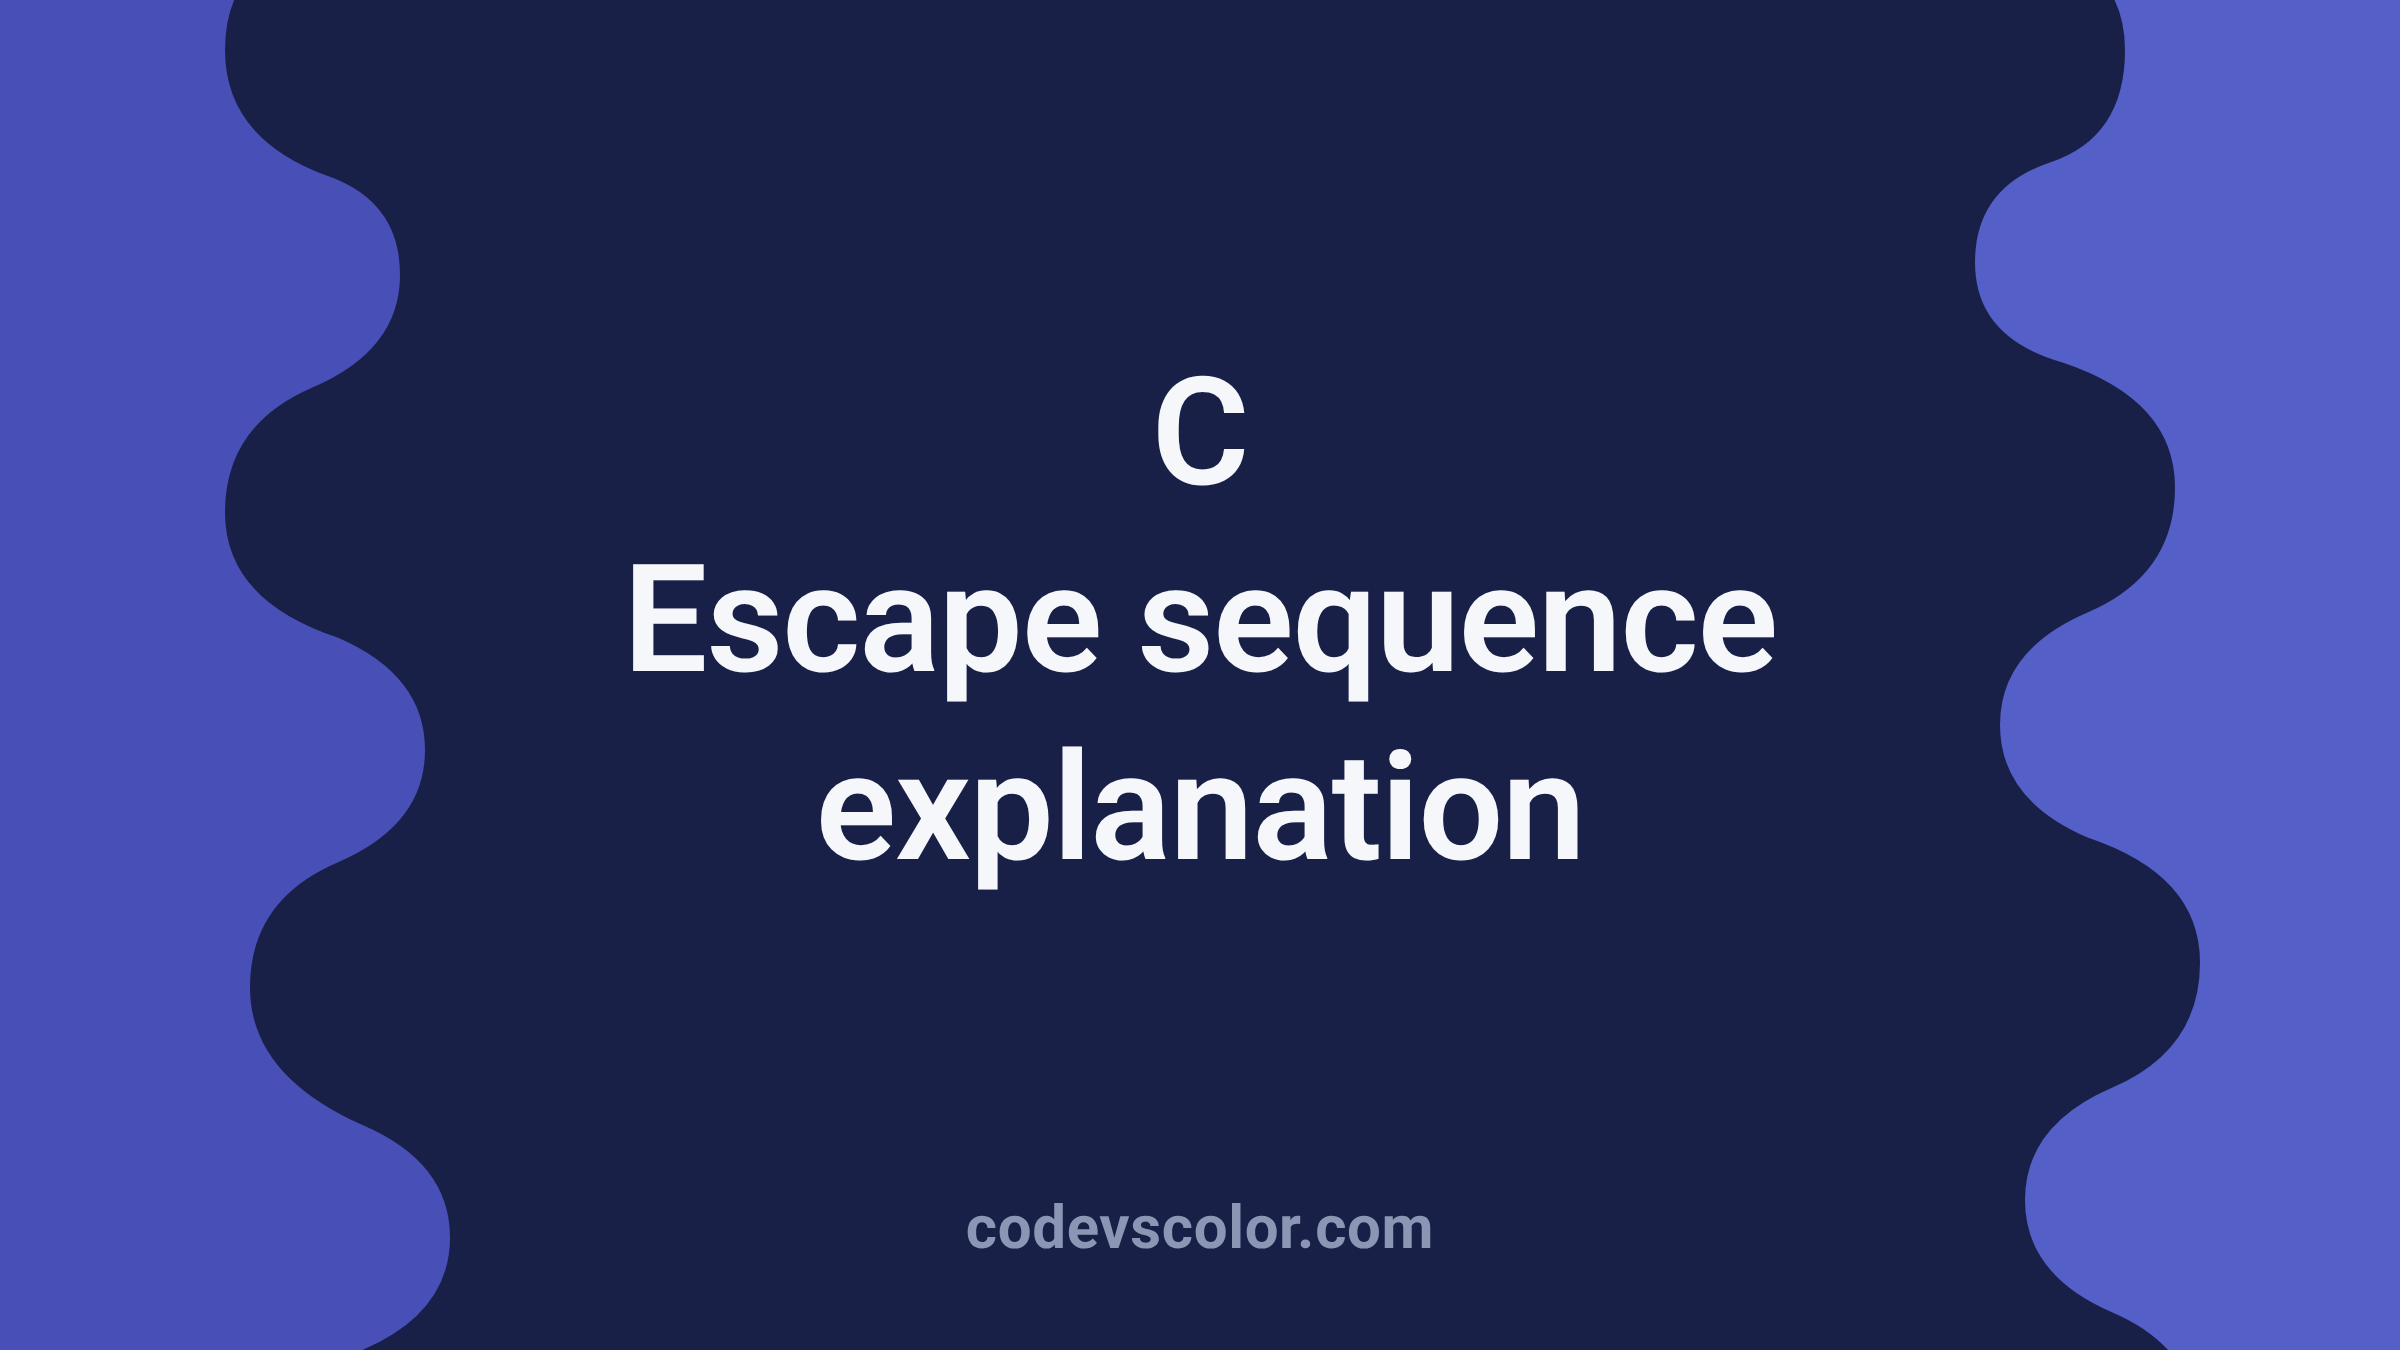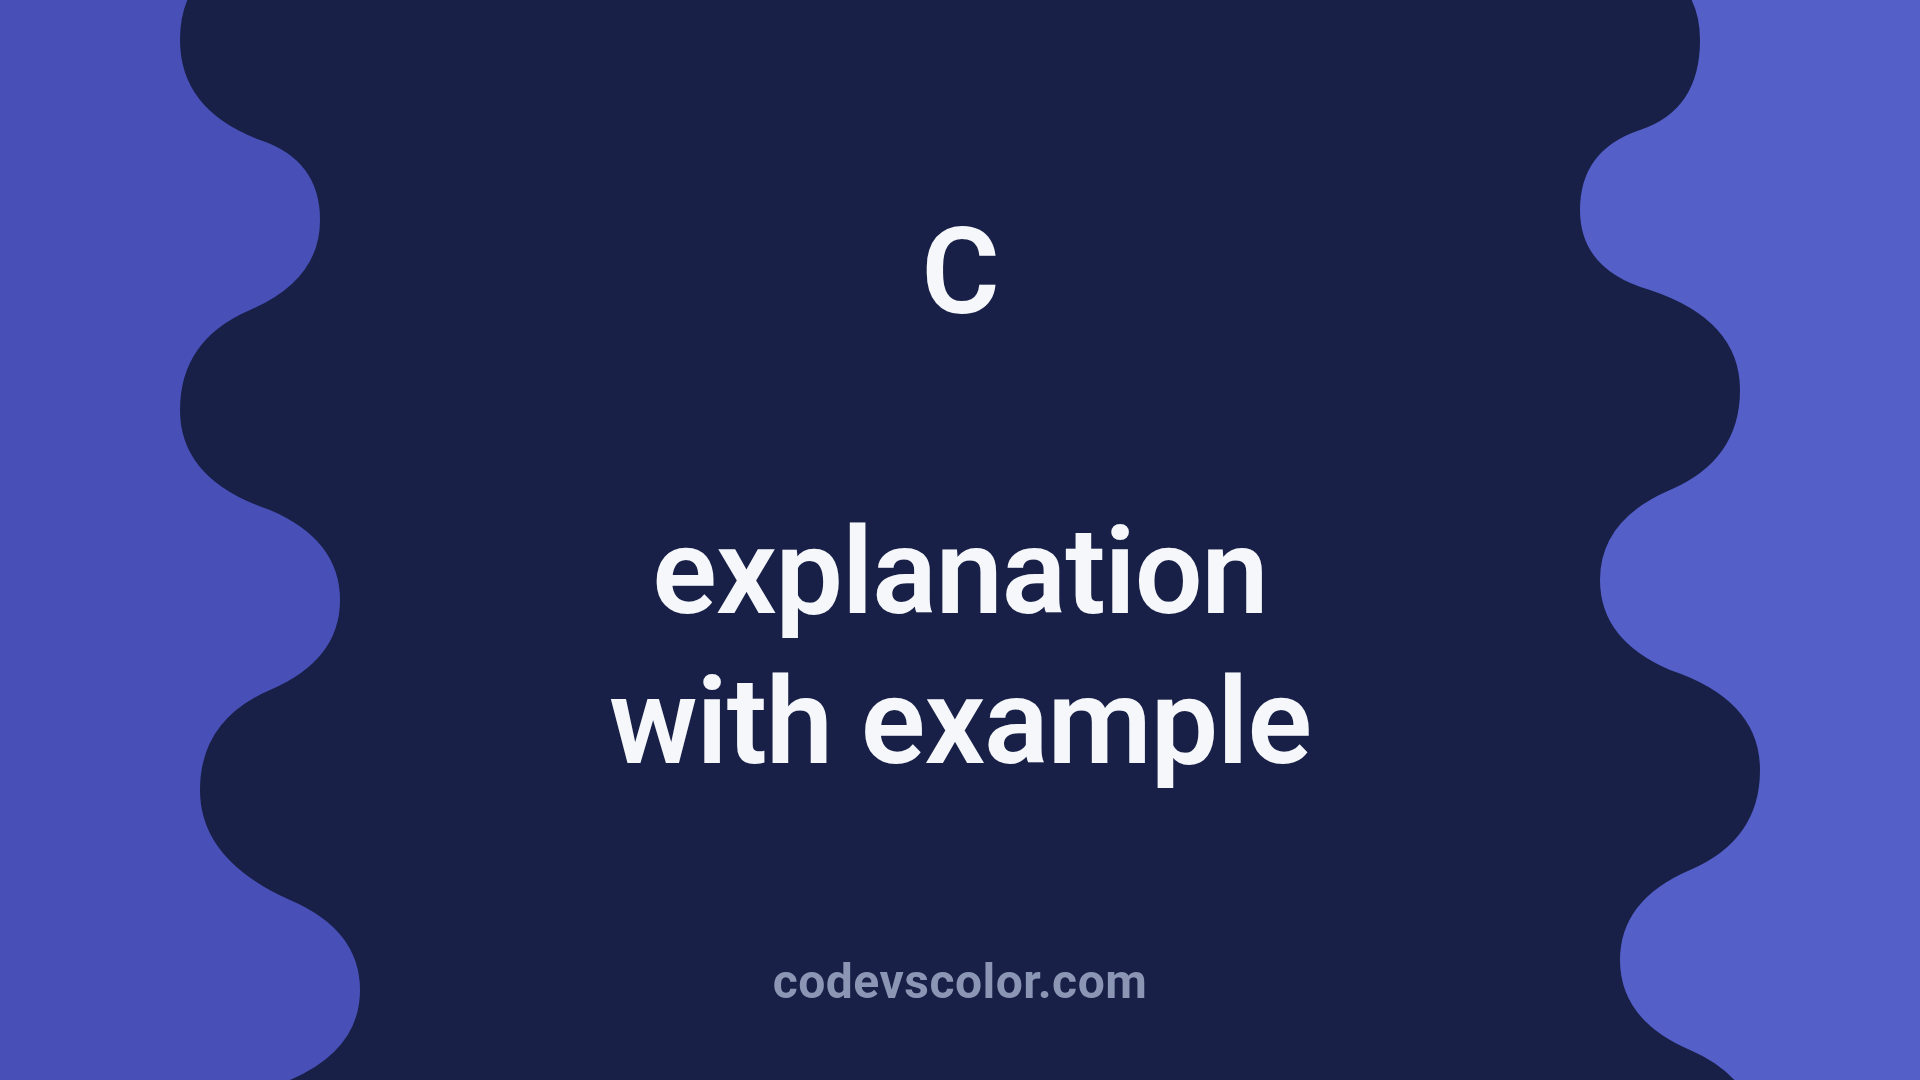--- a/index.html
+++ b/index.html
@@ -118,19 +118,18 @@
       Q 320 140 320 90
       Q 320 50 360 10
       Z
     "></path>
   </svg>
 </div>
 
 <div class="content">
   <h1>
     <span>C</span><br>
-    <br>
+    <span>Escape sequence</span><br>
     <span>explanation</span><br>
-    <span>with example</span>
   </h1>
 </div>
 
 <div class="watermark">codevscolor.com</div>
 
 </body></html>

